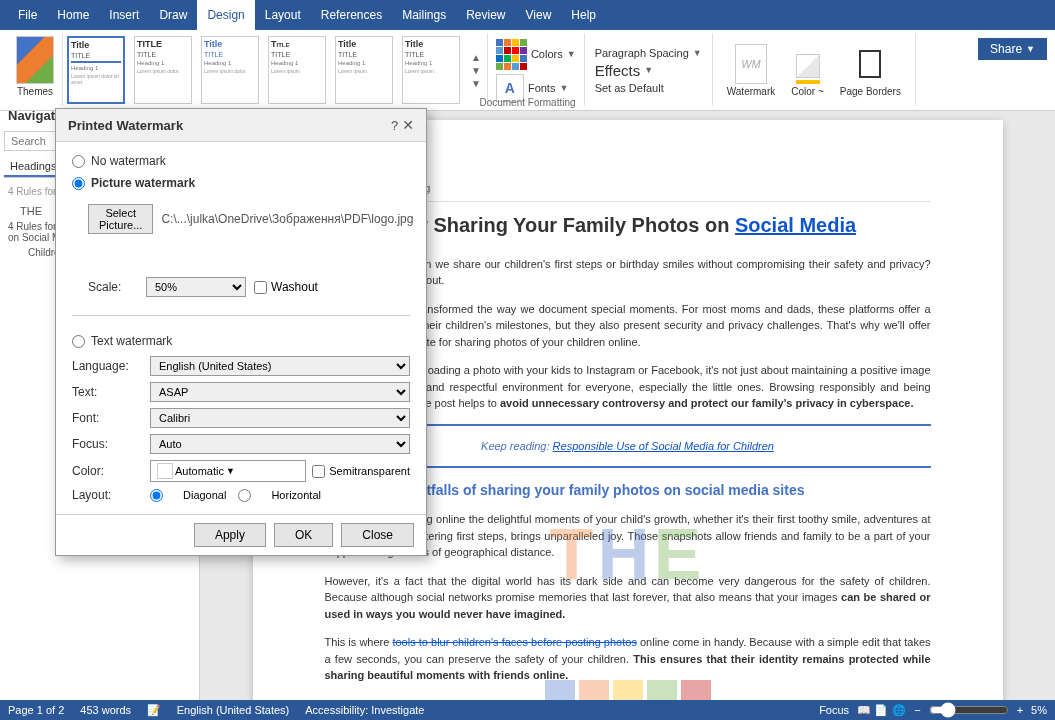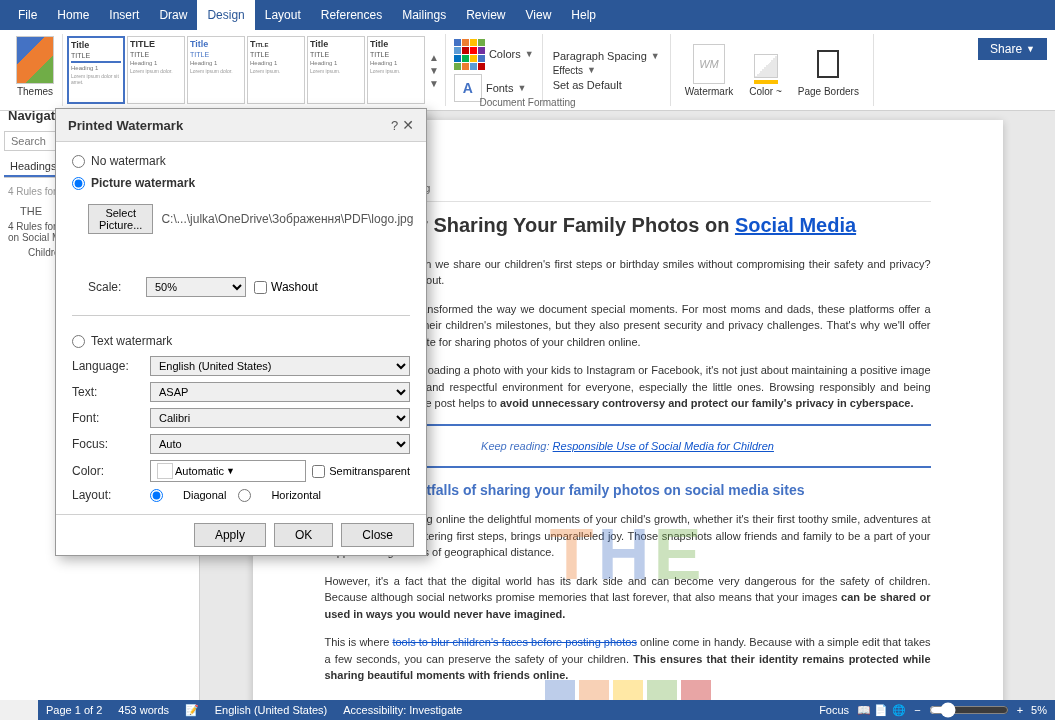--- a/index.html
+++ b/index.html
@@ -69,21 +69,21 @@
     .form-label { font-size: 12px; color: #333; width: 70px; }
     .form-select { flex: 1; font-size: 11px; border: 1px solid #999; padding: 2px 4px; }
     .layout-row { display: flex; align-items: center; gap: 8px; }
     .layout-label { font-size: 12px; color: #333; width: 70px; }
     .layout-options { display: flex; gap: 12px; }
     .layout-opt { display: flex; align-items: center; gap: 20px; font-size: 12px; }
     .dialog-footer { display: flex; justify-content: flex-end; gap: 8px; padding: 8px 12px; border-top: 1px solid #d0d0d0; }
     .dialog-btn { padding: 4px 20px; font-size: 12px; border: 1px solid #999; background: #e5e5e5; cursor: pointer; }
 
     
-    .status-bar { height: 20px; background: #2b5797; display: flex; align-items: center; padding: 0 8px; color: #fff; font-size: 11px; justify-content: space-between; margin-left: 38px; }
+    .status-bar { height: 20px; background: #2b5797; display: flex; align-items: center; padding: 0 8px; color: #fff; font-size: 11px; justify-content: space-between; }
     .status-left { display: flex; gap: 16px; align-items: center; }
     .status-right { display: flex; gap: 8px; align-items: center; }
     .zoom-slider { width: 80px; accent-color: #fff; }
   </style>
 </head>
 <body>
 
 <div class="ribbon">
   <div class="ribbon-tabs">
     <div class="ribbon-tab">File</div>
@@ -98,21 +98,21 @@
     <div class="ribbon-tab">View</div>
     <div class="ribbon-tab">Help</div>
   </div>
   <div class="ribbon-content">
 
     <div style="display:flex;flex-direction:column;align-items:center;border-right:1px solid #e0e0e0;padding:2px 8px;min-width:55px;cursor:pointer;">
       <div style="width:38px;height:48px;border:1px solid #ccc;background:linear-gradient(135deg,#4472c4 33%,#ed7d31 33%,#ed7d31 66%,#70ad47 66%);"></div>
       <div style="font-size:10px;color:#333;margin-top:2px;">Themes</div>
     </div>
 
-    <div style="display:flex;align-items:center;border-right:1px solid #e0e0e0;padding:2px 4px;gap:2px;">
+    <div style="display:flex;align-items:center;border-right:1px solid #e0e0e0;padding:2px 4px;gap:9px;">
 
       <div style="width:58px;height:68px;border:2px solid #4472c4;cursor:pointer;font-size:8px;padding:2px;background:#fff;overflow:hidden;">
         <div style="font-size:9px;font-weight:700;color:#333;">Title</div>
         <div style="font-size:7px;color:#555;margin-top:2px;">TITLE</div>
         <div style="width:100%;height:2px;background:#4472c4;margin:2px 0;"></div>
         <div style="font-size:6px;color:#777;line-height:1.3;">Heading 1</div>
         <div style="font-size:5px;color:#999;line-height:1.2;">Lorem ipsum dolor sit amet.</div>
       </div>
 
       <div style="width:58px;height:68px;border:1px solid #ccc;cursor:pointer;font-size:8px;padding:2px;background:#fff;overflow:hidden;">
@@ -186,21 +186,21 @@
         <span style="font-size:9px;color:#666;">▼</span>
       </div>
     </div>
 
     <div style="display:flex;flex-direction:column;justify-content:center;border-right:1px solid #e0e0e0;padding:2px 10px;gap:3px;">
       <div style="display:flex;align-items:center;gap:4px;cursor:pointer;">
         <span style="font-size:11px;color:#333;">Paragraph Spacing</span>
         <span style="font-size:9px;color:#666;">▼</span>
       </div>
       <div style="display:flex;align-items:center;gap:4px;cursor:pointer;">
-        <span style="font-size:10px;color:#333;">Effects</span>
+        <span style="font-size:15px;color:#333;">Effects</span>
         <span style="font-size:9px;color:#666;">▼</span>
       </div>
       <div style="display:flex;align-items:center;gap:4px;cursor:pointer;">
         <span style="font-size:11px;color:#333;">Set as Default</span>
       </div>
     </div>
 
     <div style="display:flex;align-items:center;border-right:1px solid #e0e0e0;padding:2px 8px;gap:4px;">
       <div style="display:flex;flex-direction:column;align-items:center;cursor:pointer;padding:2px 6px;">
         <div style="width:32px;height:40px;border:1px solid #ccc;display:flex;align-items:center;justify-content:center;font-size:11px;color:#aaa;font-weight:300;font-style:italic;background:#fff;">WM</div>

